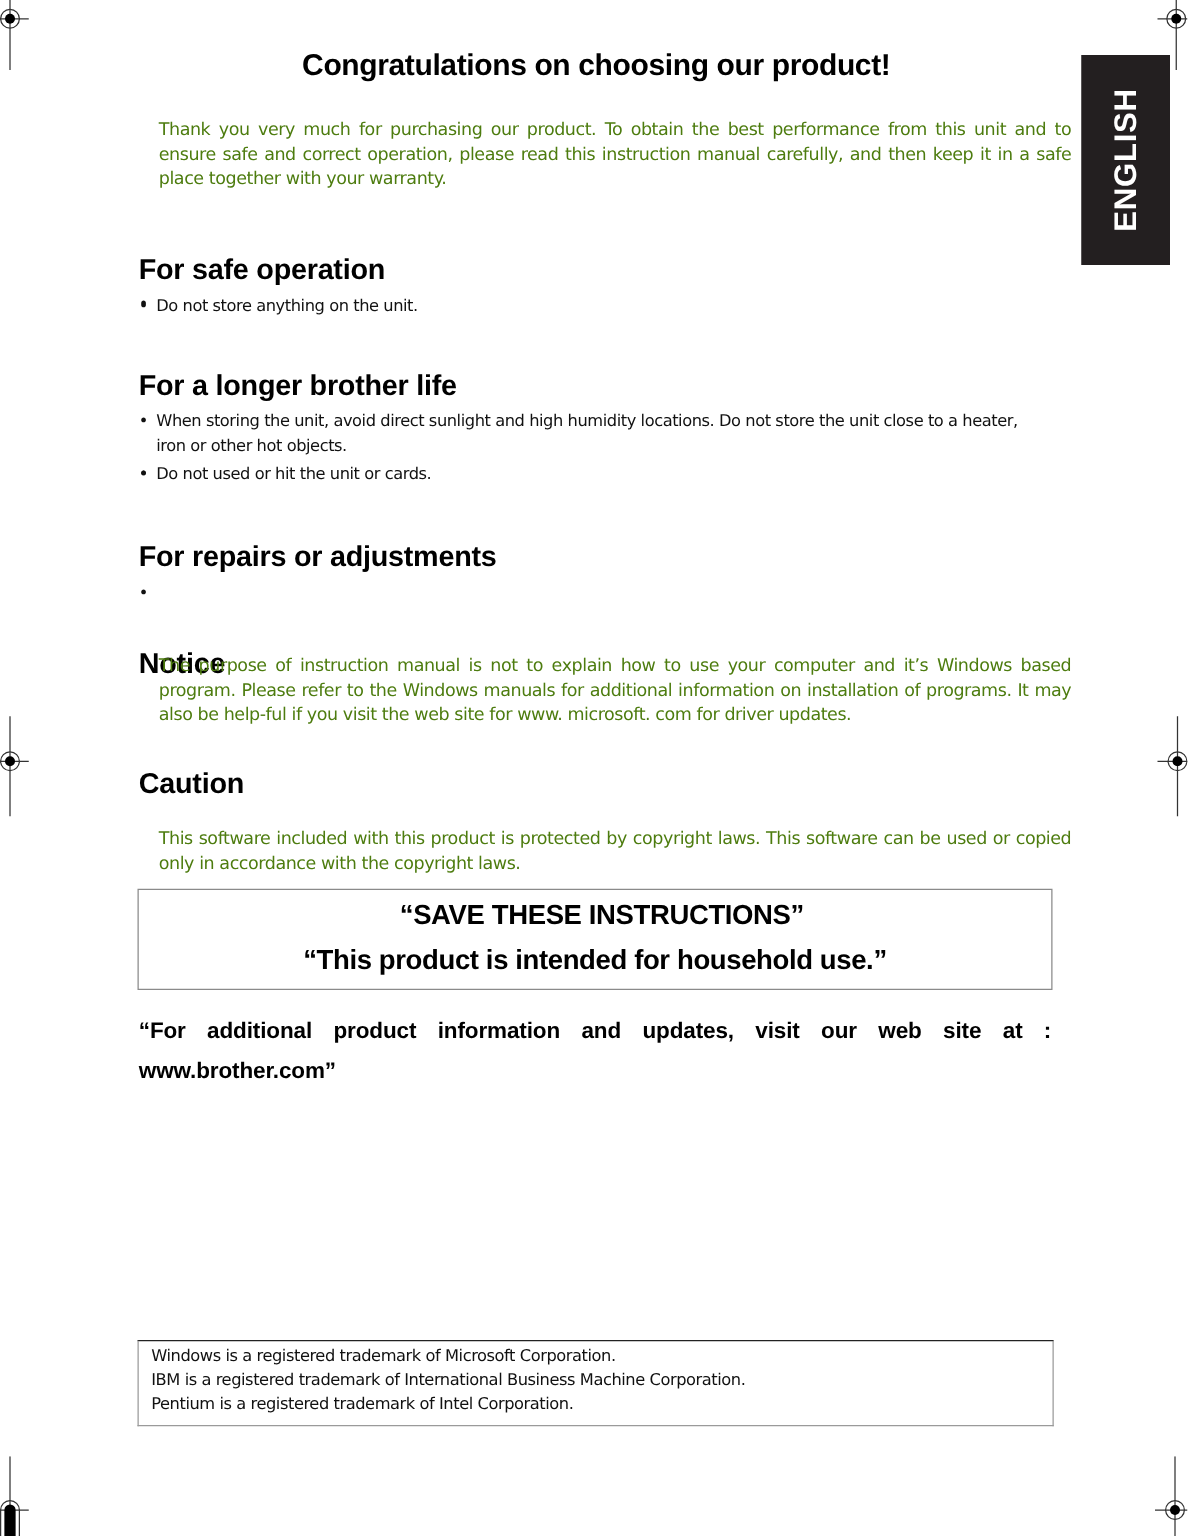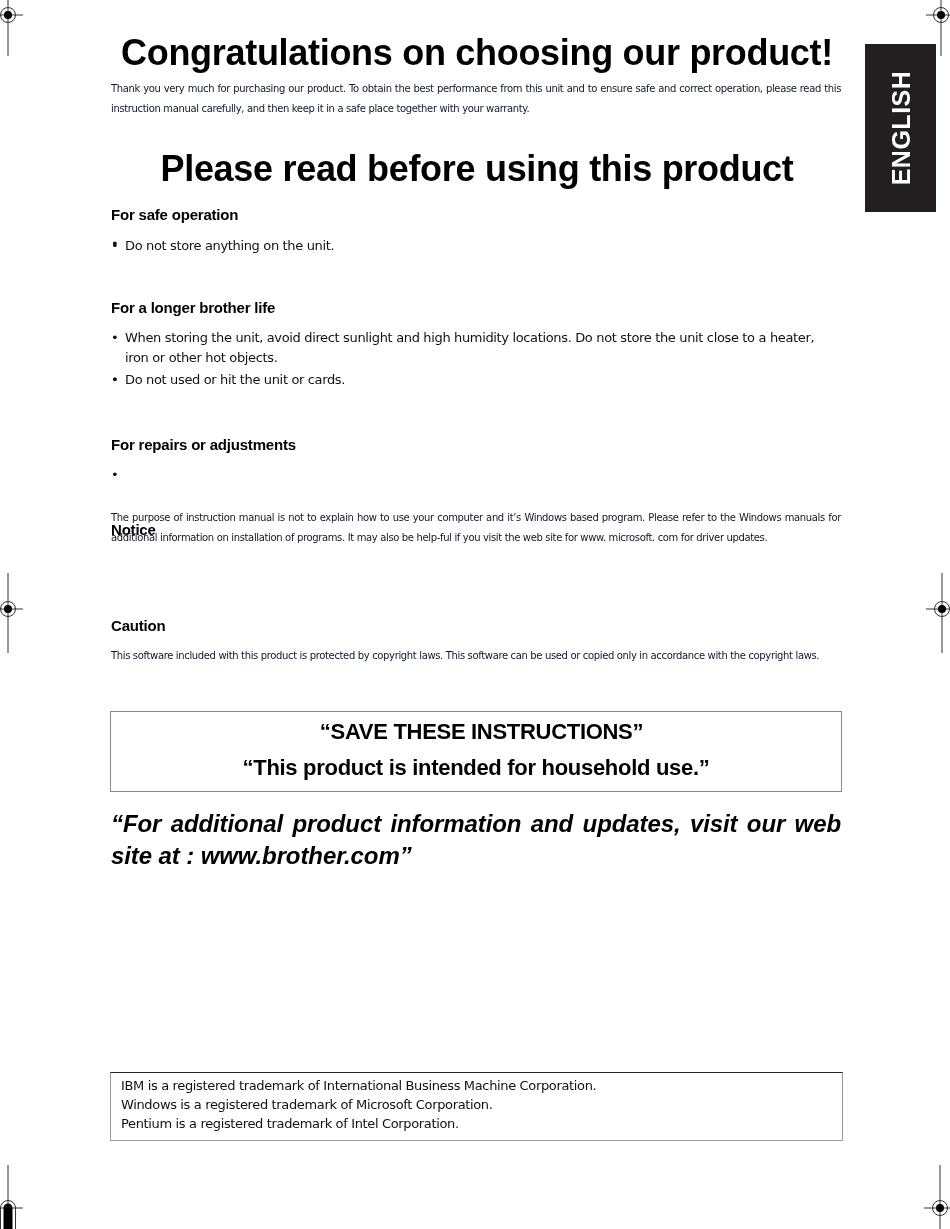--- a/index.html
+++ b/index.html
@@ -5,31 +5,31 @@
   html, body { margin: 0; padding: 0; background: #ffffff; }
   body {
     width: 950px; height: 1229px; position: relative; overflow: hidden;
     color: #000; font-family: "Liberation Sans", sans-serif;
   }
   .page { position: absolute; left: 0; top: 0; width: 950px; height: 1229px; }
 
   .h1 {
     position: absolute; left: 110px; width: 734px; text-align: center;
     font-family: "Liberation Sans", sans-serif; font-weight: bold;
-    font-size: 36px; letter-spacing: -0.3px; margin: 0; line-height: 34px;
+    font-size: 24px; letter-spacing: -0.3px; margin: 0; line-height: 34px;
   }
   .h2 {
     position: absolute; left: 111px; margin: 0; font-weight: bold;
-    font-family: "Liberation Sans", sans-serif; font-size: 15px;
+    font-family: "Liberation Sans", sans-serif; font-size: 23px;
     letter-spacing: -0.2px; line-height: 28px;
   }
   .para {
-    position: absolute; left: 111px; width: 730px; margin: 0;
-    font-family: "DejaVu Sans", sans-serif; font-size: 10px;
-    line-height: 19.5px; text-align: justify; color: #0f172a;
+    position: absolute; left: 111px; width: 730px; margin: 16px;
+    font-family: "DejaVu Sans", sans-serif; font-size: 14px;
+    line-height: 19.5px; text-align: justify; color: #4d7c0f;
     letter-spacing: -0.35px;
   }
   ul.bullets {
     position: absolute; left: 111px; width: 730px; margin: 0; padding: 0;
     list-style: none;
     font-family: "DejaVu Sans", sans-serif; font-size: 13px; color: #111;
     letter-spacing: -0.35px;
   }
   ul.bullets li {
     position: relative; padding-left: 14px; line-height: 20px; margin-bottom: 2px;
@@ -43,22 +43,22 @@
     border: 1px solid #8a8a8a; box-sizing: border-box;
     text-align: center; font-family: "Liberation Sans", sans-serif;
     font-weight: bold; font-size: 22px; letter-spacing: -0.3px;
   }
   .save-box .line1 { position: absolute; left: 11px; right: 0; top: 6px; line-height: 28px; }
   .save-box .line2 { position: absolute; left: 0; right: 0; top: 42px; line-height: 28px; }
 
   .web-note {
     position: absolute; left: 111px; top: 808px; width: 730px; margin: 0;
     font-family: "Liberation Sans", sans-serif; font-weight: bold;
-    font-size: 24px; line-height: 32px; text-align: justify;
-    text-align-last: left; letter-spacing: -0.1px; font-style: italic;
+    font-size: 18px; line-height: 32px; text-align: justify;
+    text-align-last: left; letter-spacing: -0.1px;
   }
 
   .tm-box {
     position: absolute; left: 110px; top: 1072px; width: 733px; height: 69px;
     border: 1px solid #9a9a9a; border-top: 1px solid #222; box-sizing: border-box;
     padding: 3px 0 0 10px;
     font-family: "DejaVu Sans", sans-serif; font-size: 13px; color: #111;
     letter-spacing: -0.35px;
   }
   .tm-box div { line-height: 19px; }
@@ -119,21 +119,20 @@
   </svg>
 
   <div class="lang-tab">
     <span>ENGLISH</span>
   </div>
 
   <h1 class="h1" style="top:36px">Congratulations on choosing our product!</h1>
 
   <p class="para" style="top:79px">Thank you very much for purchasing our product. To obtain the best performance from this unit and to ensure safe and correct operation, please read this instruction manual carefully, and then keep it in a safe place together with your warranty.</p>
 
-  <h1 class="h1" style="top:152px">Please read before using this product</h1>
 
   <h2 class="h2" style="top:201px">For safe operation</h2>
   <ul class="bullets" style="top:234px">
     <li><span class="dot">•</span></li>
     <li><span class="dot">•</span><span>Do not store anything on the unit.</span></li>
   </ul>
 
   <h2 class="h2" style="top:294px">For a longer brother life</h2>
   <ul class="bullets" style="top:328px">
     <li><span class="dot">•</span><span>When storing the unit, avoid direct sunlight and high humidity locations. Do not store the unit close to a heater, iron or other hot objects.</span></li>
@@ -153,18 +152,18 @@
   <p class="para" style="top:646px">This software included with this product is protected by copyright laws. This software can be used or copied only in accordance with the copyright laws.</p>
 
   <div class="save-box">
     <div class="line1">“SAVE THESE INSTRUCTIONS”</div>
     <div class="line2">“This product is intended for household use.”</div>
   </div>
 
   <p class="web-note">“For additional product information and updates, visit our web site at : www.brother.com”</p>
 
   <div class="tm-box">
+    <div>Windows is a registered trademark of Microsoft Corporation.</div>
     <div>IBM is a registered trademark of International Business Machine Corporation.</div>
-    <div>Windows is a registered trademark of Microsoft Corporation.</div>
     <div>Pentium is a registered trademark of Intel Corporation.</div>
   </div>
 
 </div>
 
 </body></html>

